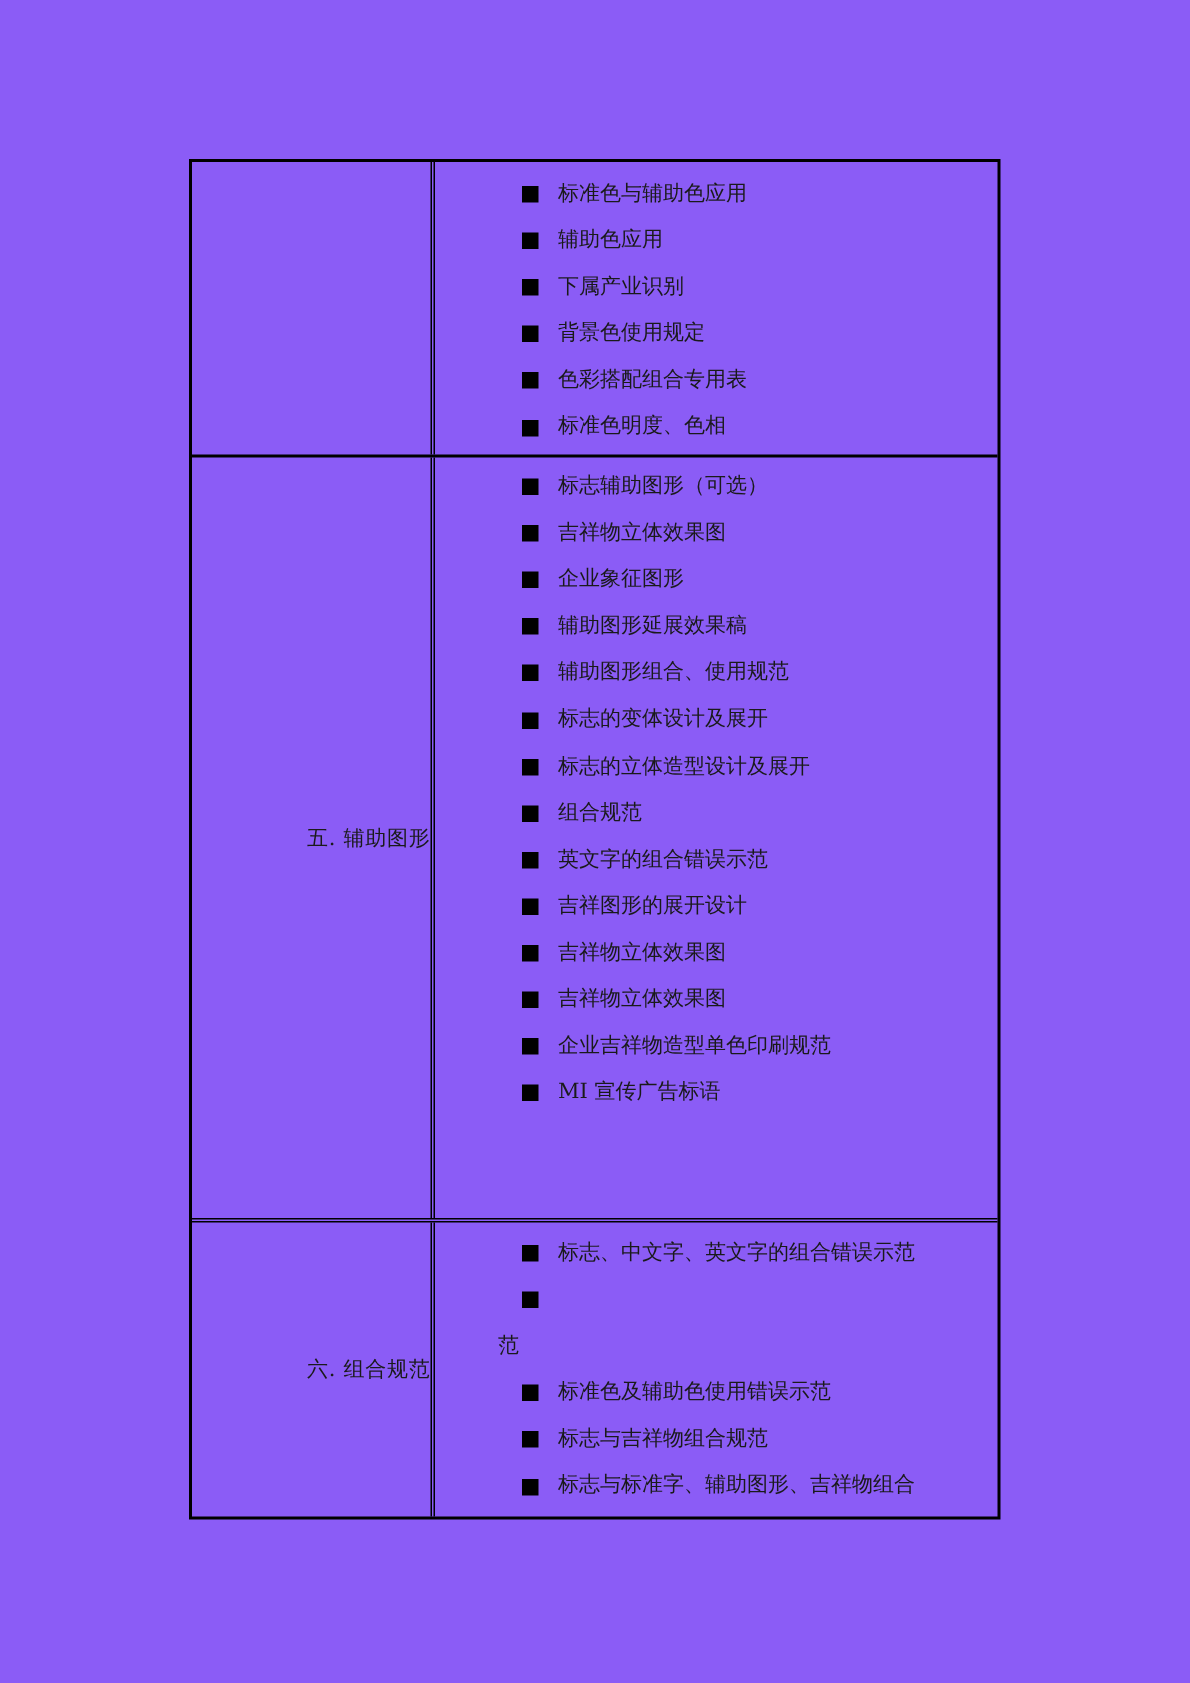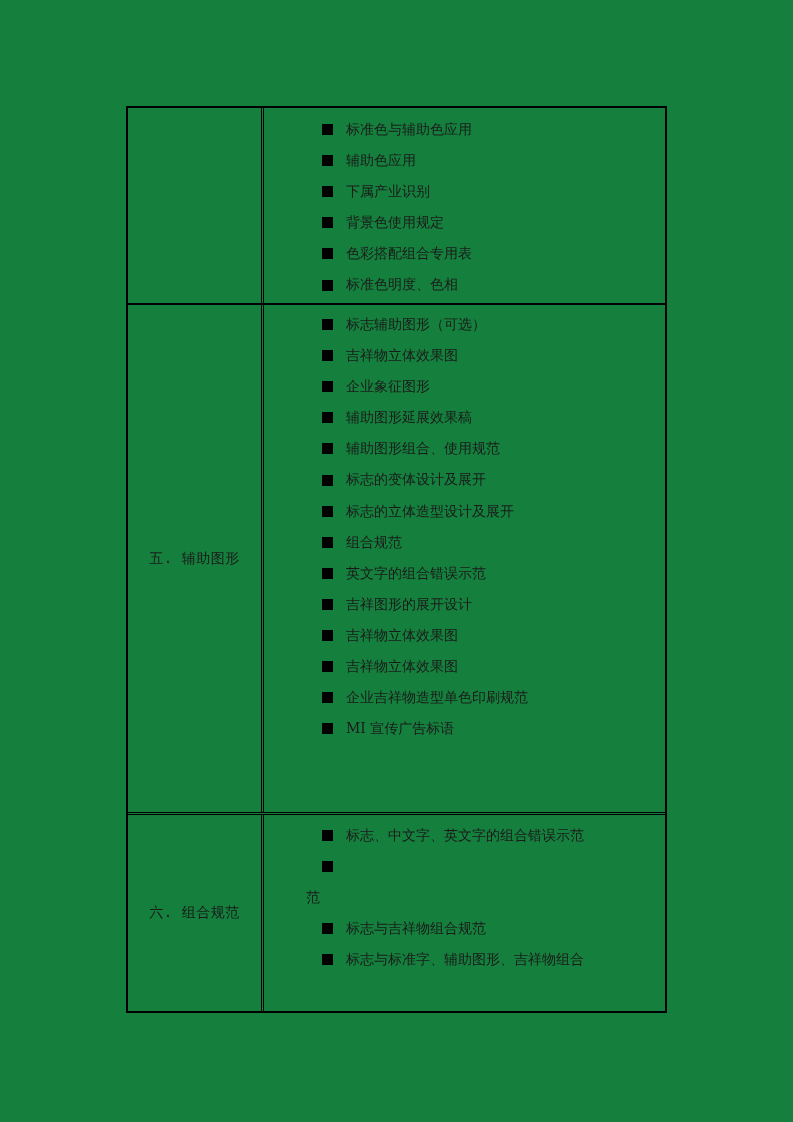--- a/index.html
+++ b/index.html
@@ -11,47 +11,46 @@
       width: 793px;
       height: 1122px;
       position: relative;
       font-family: "DejaVu Serif", "Liberation Serif", serif;
       color: #1a1a1a;
     }
     .page {
       position: absolute;
       left: 0; top: 0;
       width: 793px; height: 1122px;
-      background: #15803d;
+      background: #8b5cf6;
     }
     .table {
       position: absolute;
       left: 126px;
       top: 106px;
       width: 541px;
       box-sizing: border-box;
       border: 2px solid #000;
     }
     .row {
       display: flex;
       box-sizing: border-box;
     }
     .row.r1 { height: 197px; border-bottom: 2px solid #000; }
     .row.r2 { height: 510px; border-bottom: 3px double #000; }
     .row.r3 { height: 196px; }
     .cell-left {
-      width: 136px;
+      width: 162px;
       box-sizing: border-box;
       border-right: 3px double #000;
       display: flex;
       align-items: center;
-      justify-content: center;
+      justify-content: flex-end;
       font-size: 14px;
       letter-spacing: 0.5px;
-      font-family: Liberation Mono, monospace;
     }
     .cell-right {
       flex: 1;
       box-sizing: border-box;
       padding-left: 58px;
       padding-right: 30px;
     }
     .r1 .cell-right { padding-top: 6px; }
     .r2 .cell-right { padding-top: 4px; }
     .r3 .cell-right { padding-top: 5px; font-family: Liberation Serif, serif; }
@@ -187,20 +186,24 @@
             <span>标志、中文字、英文字的组合错误示范</span>
           </div>
         <div class="item">
             <span class="bullet"></span>
           </div>
         <div class="item wrap-cont">
             <span>范</span>
           </div>
         <div class="item">
             <span class="bullet"></span>
+            <span>标准色及辅助色使用错误示范</span>
+          </div>
+        <div class="item">
+            <span class="bullet"></span>
             <span>标志与吉祥物组合规范</span>
           </div>
         <div class="item">
             <span class="bullet"></span>
             <span>标志与标准字、辅助图形、吉祥物组合</span>
           </div>
       </div>
     </div>
 
   </div>

